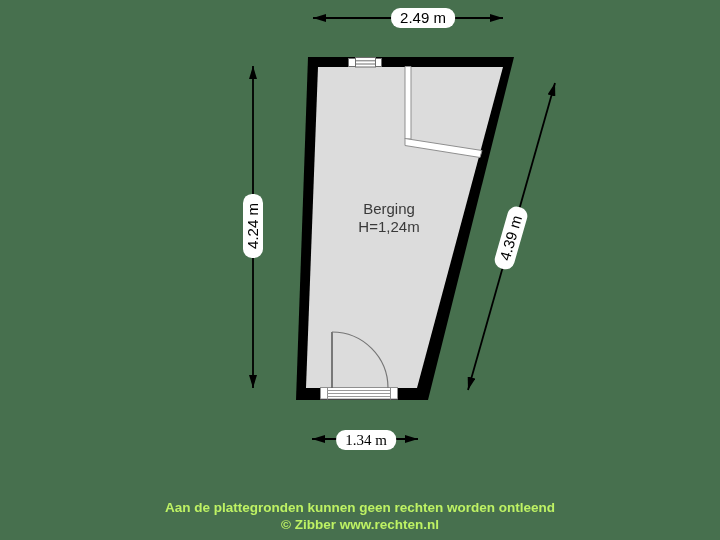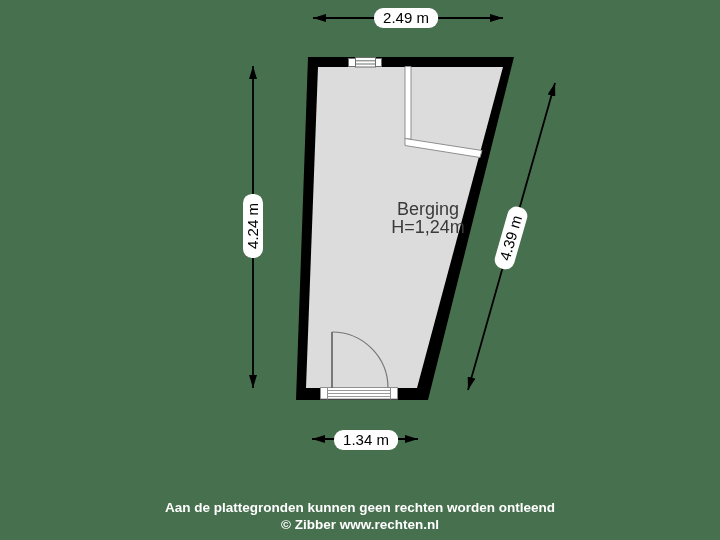--- a/index.html
+++ b/index.html
@@ -38,32 +38,31 @@
   .dim-label.rot-right {
     transform: translate(-50%, -50%) rotate(-74deg);
   }
   #room-label {
     position: absolute;
     left: 389px;
     top: 218px;
     transform: translate(-50%, -50%);
     text-align: center;
     color: #3a3a3a;
-    font-size: 18px;
+    font-size: 15px;
     line-height: 18px;
     white-space: nowrap;
-    margin-left: 39px;
   }
   #footer {
     position: absolute;
     left: 0;
     top: 499px;
     width: 720px;
     text-align: center;
-    color: #ffffff;
+    color: #bef264;
     font-size: 13.5px;
     font-weight: bold;
     line-height: 17px;
   }
 </style>
 </head>
 <body>
 
 <div id="stage">
 
@@ -104,24 +103,24 @@
 
     <line x1="332" y1="332" x2="332" y2="388" stroke="#5f5f5f" stroke-width="1.6"></line>
     <path d="M 332 332 A 56 56 0 0 1 388 388" fill="none" stroke="#767676" stroke-width="1.2"></path>
 
     <line x1="313" y1="18" x2="503" y2="18" stroke="#000" stroke-width="1.8" marker-start="url(#ah-start)" marker-end="url(#ah-end)"></line>
     <line x1="253" y1="66" x2="253" y2="388" stroke="#000" stroke-width="1.8" marker-start="url(#ah-start)" marker-end="url(#ah-end)"></line>
     <line x1="468" y1="390" x2="555" y2="83" stroke="#000" stroke-width="1.8" marker-start="url(#ah-start)" marker-end="url(#ah-end)"></line>
     <line x1="312" y1="439" x2="418" y2="439" stroke="#000" stroke-width="1.8" marker-start="url(#ah-start)" marker-end="url(#ah-end)"></line>
   </svg>
 
-  <div class="dim-label" style="left:406px; top:18px;">2.49 m</div>
+  <div class="dim-label" style="left:423px; top:18px;">2.49 m</div>
   <div class="dim-label rot-left" style="left:253px; top:226px;">4.24 m</div>
   <div class="dim-label rot-right" style="left:511px; top:238px;">4.39 m</div>
-  <div class="dim-label" style="left:366px; top:440px;">1.34 m</div>
+  <div class="dim-label" style="left:366px; top:440px;font-family:Liberation Serif, serif;">1.34 m</div>
 
   <div id="room-label">
     <div>Berging</div>
     <div>H=1,24m</div>
   </div>
 
   <div id="footer">
     <div>Aan de plattegronden kunnen geen rechten worden ontleend</div>
     <div>© Zibber www.rechten.nl</div>
   </div>

